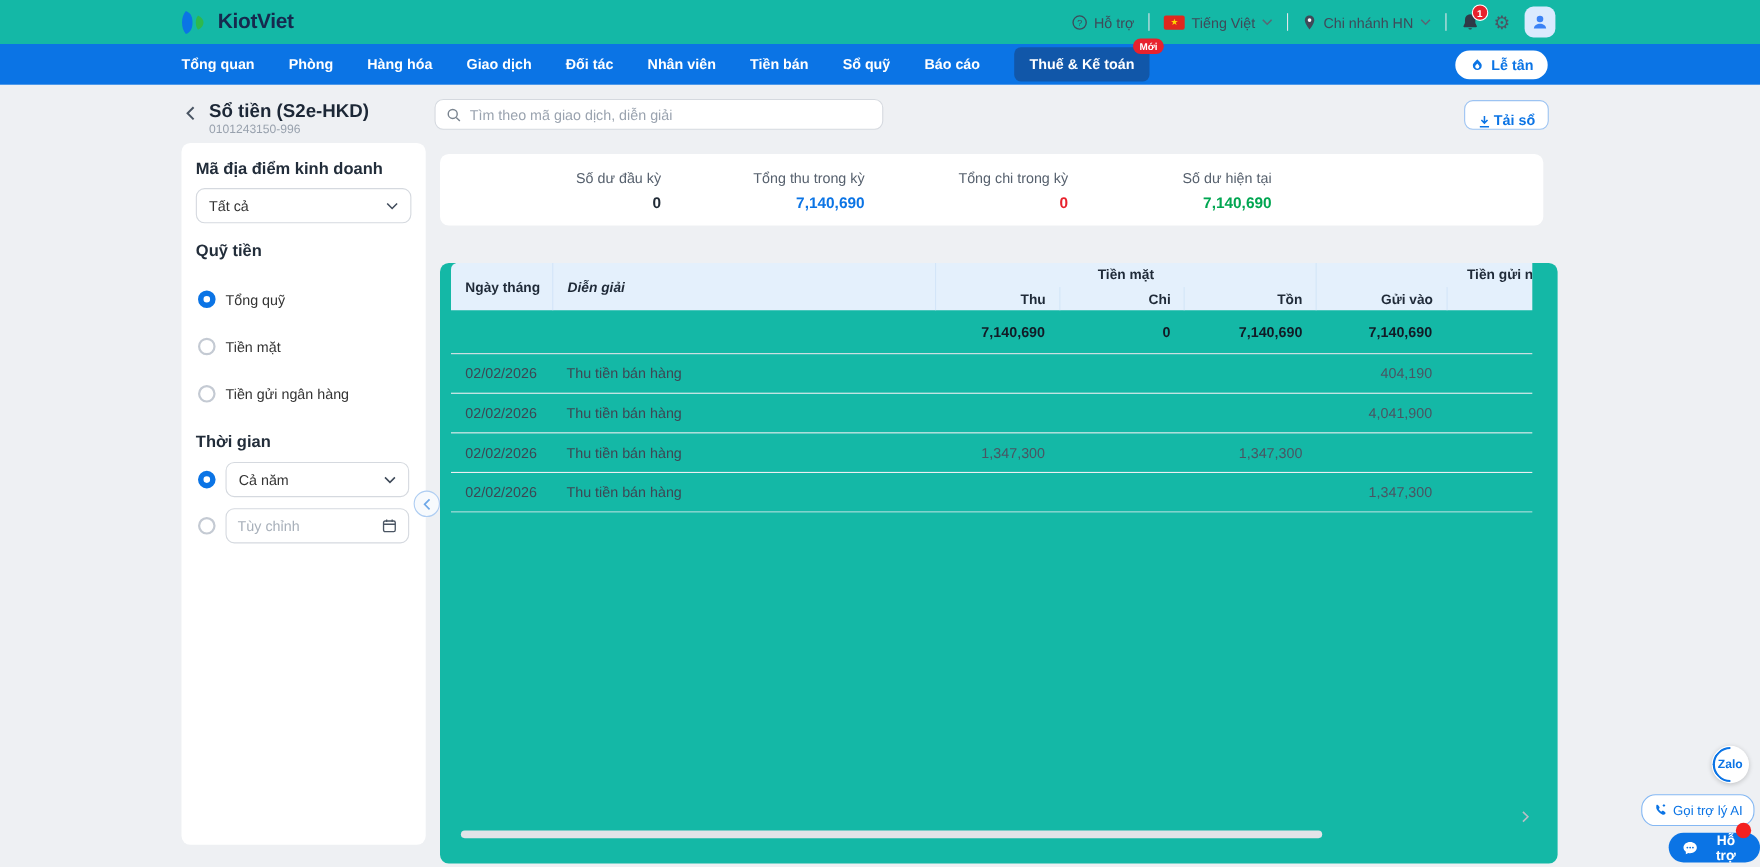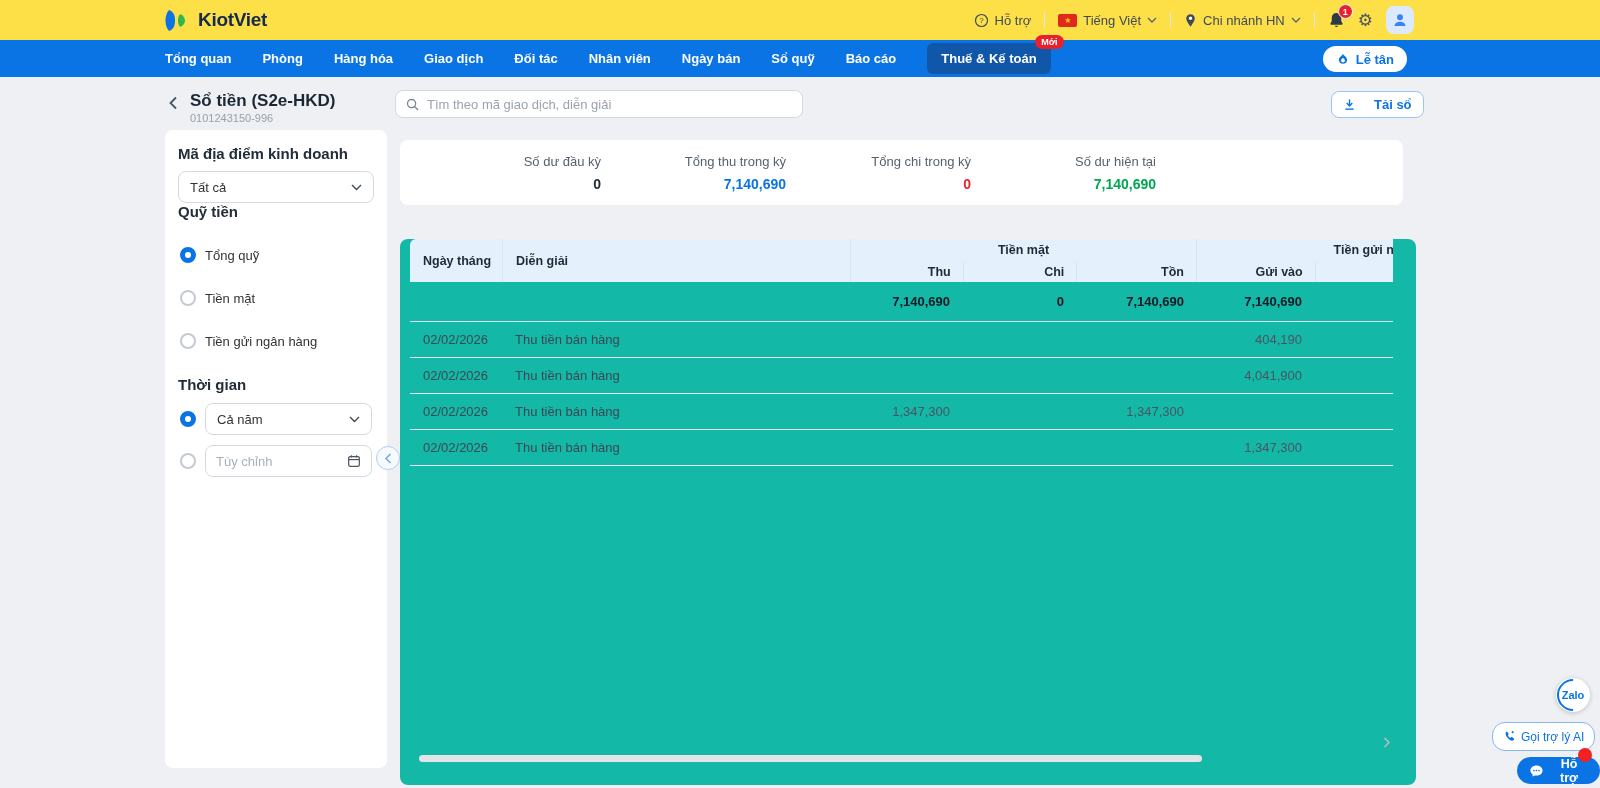--- a/index.html
+++ b/index.html
@@ -5,21 +5,21 @@
   * { box-sizing: border-box; margin: 0; padding: 0; }
   html,body { width:1600px; height:788px; }
   body {
     font-family: "Liberation Sans", "DejaVu Sans", sans-serif;
     background:#eef0f3; overflow:hidden; position:relative;
     -webkit-font-smoothing: antialiased;
   }
   svg { display:block; }
 
   
-  .topbar { position:absolute; top:0; left:0; width:1600px; height:40px; background:#fde047; }
+  .topbar { position:absolute; top:0; left:0; width:1600px; height:40px; background:#14b8a6; }
   .brand { position:absolute; left:163px; top:0; height:40px; display:flex; align-items:center; gap:8px; }
   .brand-name { font-size:19px; font-weight:bold; color:#16294e; letter-spacing:-0.3px; }
   .top-right { position:absolute; right:186px; top:0; height:40px; display:flex; align-items:center; gap:13px; color:#3f4a59; font-size:13px; }
   .top-link { display:flex; align-items:center; gap:6px; cursor:pointer; color:#3f4a59; }
   .tdiv { width:1px; height:16px; background:#e2e5ea; }
   .flag { width:19px; height:13px; background:#e0281e; border-radius:2px; color:#ffd600; font-size:8px; display:flex; align-items:center; justify-content:center; }
   .bell-wrap { position:relative; cursor:pointer; }
   .bell-badge { position:absolute; top:-7px; right:-8px; min-width:15px; height:15px; background:#e8222d; border:1.5px solid #fff; color:#fff; font-size:9px; font-weight:bold; border-radius:8px; display:flex; align-items:center; justify-content:center; padding:0 3px; }
   .gear { font-size:17px; color:#4a5562; cursor:pointer; line-height:1; }
   .avatar { width:28px; height:28px; background:#dbeafe; border-radius:8px; display:flex; align-items:center; justify-content:center; cursor:pointer; }
@@ -32,21 +32,21 @@
   .nav-badge { position:absolute; top:-8px; right:-13px; background:#e8222d; color:#fff; font-size:9px; font-weight:bold; padding:2px 6px; border-radius:9px; }
   .reception-btn { position:absolute; right:193px; top:6px; height:26px; background:#fff; border:none; border-radius:14px; color:#0b74e5; font-weight:bold; font-size:13px; display:flex; align-items:center; gap:6px; padding:0 13px; cursor:pointer; font-family:inherit; }
 
   
   .back-btn { position:absolute; left:168px; top:96px; cursor:pointer; }
   .page-title { position:absolute; left:190px; top:91px; font-size:17px; font-weight:bold; color:#1c2736; }
   .page-sub { position:absolute; left:190px; top:112px; font-size:11px; color:#98a1ad; }
   .search-box { position:absolute; left:395px; top:90px; width:408px; height:28px; background:#fff; border:1px solid #d5d9df; border-radius:8px; display:flex; align-items:center; gap:8px; padding:0 10px; }
   .search-box input { border:none; outline:none; flex:1; font-size:13px; color:#333; font-family:inherit; background:transparent; }
   .search-box input::placeholder { color:#9aa3af; }
-  .download-btn { position:absolute; left:1331px; top:91px; height:27px; padding:0 11px; background:#fff; border:1px solid #9cc3f2; border-radius:8px; color:#0b74e5; font-weight:bold; font-size:13px; display:flex; align-items:center; gap:18px; cursor:pointer; font-family:inherit; }
+  .download-btn { position:absolute; left:1331px; top:91px; height:27px; padding:0 11px; background:#fff; border:1px solid #9cc3f2; border-radius:8px; color:#0b74e5; font-weight:bold; font-size:13px; display:flex; align-items:flex-end; gap:2px; cursor:pointer; font-family:inherit; }
 
   
   .sidebar { position:absolute; left:165px; top:130px; width:222px; height:638px; background:#fff; border-radius:8px; padding:15px 13px; }
   .side-label { font-size:15px; font-weight:bold; color:#222d3a; margin-bottom:9px; }
   .select { height:32px; border:1px solid #d5d9df; border-radius:8px; background:#fff; display:flex; align-items:center; justify-content:space-between; padding:0 11px; font-size:13px; color:#333; cursor:pointer; }
   .radio-row { display:flex; align-items:center; gap:9px; margin:27px 2px; font-size:13px; color:#333; cursor:pointer; }
   .radio { width:16px; height:16px; border-radius:50%; border:2px solid #c4cad3; background:#fff; flex:none; }
   .radio.checked { border:5px solid #0b74e5; }
   .time-row { display:flex; align-items:center; gap:9px; margin:10px 2px; }
   .time-row .select, .time-row .date-input { width:171px; }
@@ -61,21 +61,21 @@
   .sum-label { font-size:13px; color:#57616e; }
   .sum-value { font-size:14px; font-weight:bold; margin-top:7px; color:#212b36; }
 
   
   .table-card { position:absolute; left:400px; top:239px; width:1016px; height:546px; background:#14b8a6; border-radius:8px; padding:0 10px; overflow:hidden; }
   .table-clip { width:983px; overflow:hidden; }
   .tbl { width:1176px; font-size:13px; }
   .thead { background:#e4f0fc; border-radius:6px 6px 0 0; display:flex; }
   .h-cell { display:flex; align-items:center; font-weight:bold; color:#1f2a38; font-size:12.5px; }
   .h-date { width:92px; height:43px; padding-left:13px; }
-  .h-desc { width:348px; height:43px; padding-left:13px; border-left:1px solid #d3e5f8; }
+  .h-desc { width:348px; height:43px; padding-left:13px; border-left:1px solid #d3e5f8;font-style:italic; }
   .h-group { border-left:1px solid #d3e5f8; }
   .g-top { height:22px; display:flex; align-items:center; justify-content:center; font-weight:bold; font-size:12.5px; color:#1f2a38; white-space:nowrap; }
   .g-sub { height:21px; display:flex; }
   .g-sub > div { display:flex; align-items:center; justify-content:flex-end; padding-right:12px; font-weight:bold; font-size:12.5px; color:#1f2a38; }
   .g-sub > div + div { border-left:1px solid #d3e5f8; }
   .w-thu{width:112px} .w-chi{width:114px} .w-ton{width:120px} .w-gv{width:118px} .w-extra{width:272px}
   .row { display:flex; align-items:center; border-bottom:1px solid #eceef1; height:36px; color:#3d4754; }
   .row.totals { height:40px; font-weight:bold; color:#121a26; border-bottom:1px solid #dfe3e8; }
   .c-date { width:92px; padding-left:13px; }
   .c-desc { width:348px; padding-left:13px; }
@@ -160,21 +160,21 @@
 </div>
 
 <div class="navbar">
   <div class="nav-items">
     <span class="nav-item">Tổng quan</span>
     <span class="nav-item">Phòng</span>
     <span class="nav-item">Hàng hóa</span>
     <span class="nav-item">Giao dịch</span>
     <span class="nav-item">Đối tác</span>
     <span class="nav-item">Nhân viên</span>
-    <span class="nav-item">Ngày bán</span>
+    <span class="nav-item">Tiền bán</span>
     <span class="nav-item">Sổ quỹ</span>
     <span class="nav-item">Báo cáo</span>
     <span class="nav-item active">
       <span>Thuế &amp; Kế toán</span>
       <span class="nav-badge">Mới</span>
     </span>
   </div>
   <button class="reception-btn">
     <span>
       <svg width="14" height="14" viewBox="0 0 16 16">
@@ -218,21 +218,21 @@
   <div class="side-label">Mã địa điểm kinh doanh</div>
   <div class="select">
     <span>Tất cả</span>
     <span>
       <svg width="11" height="7" viewBox="0 0 11 7">
           <path d="M1 1l4.5 4.5L10 1" fill="none" stroke="#3f4a59" stroke-width="1.4"></path>
         </svg>
     </span>
   </div>
 
-  <div class="side-label" style="">Quỹ tiền</div>
+  <div class="side-label" style="margin-top:17px">Quỹ tiền</div>
   <div class="radio-row">
     <span class="radio checked"></span>
     <span>Tổng quỹ</span>
   </div>
   <div class="radio-row">
     <span class="radio"></span>
     <span>Tiền mặt</span>
   </div>
   <div class="radio-row">
     <span class="radio"></span>

